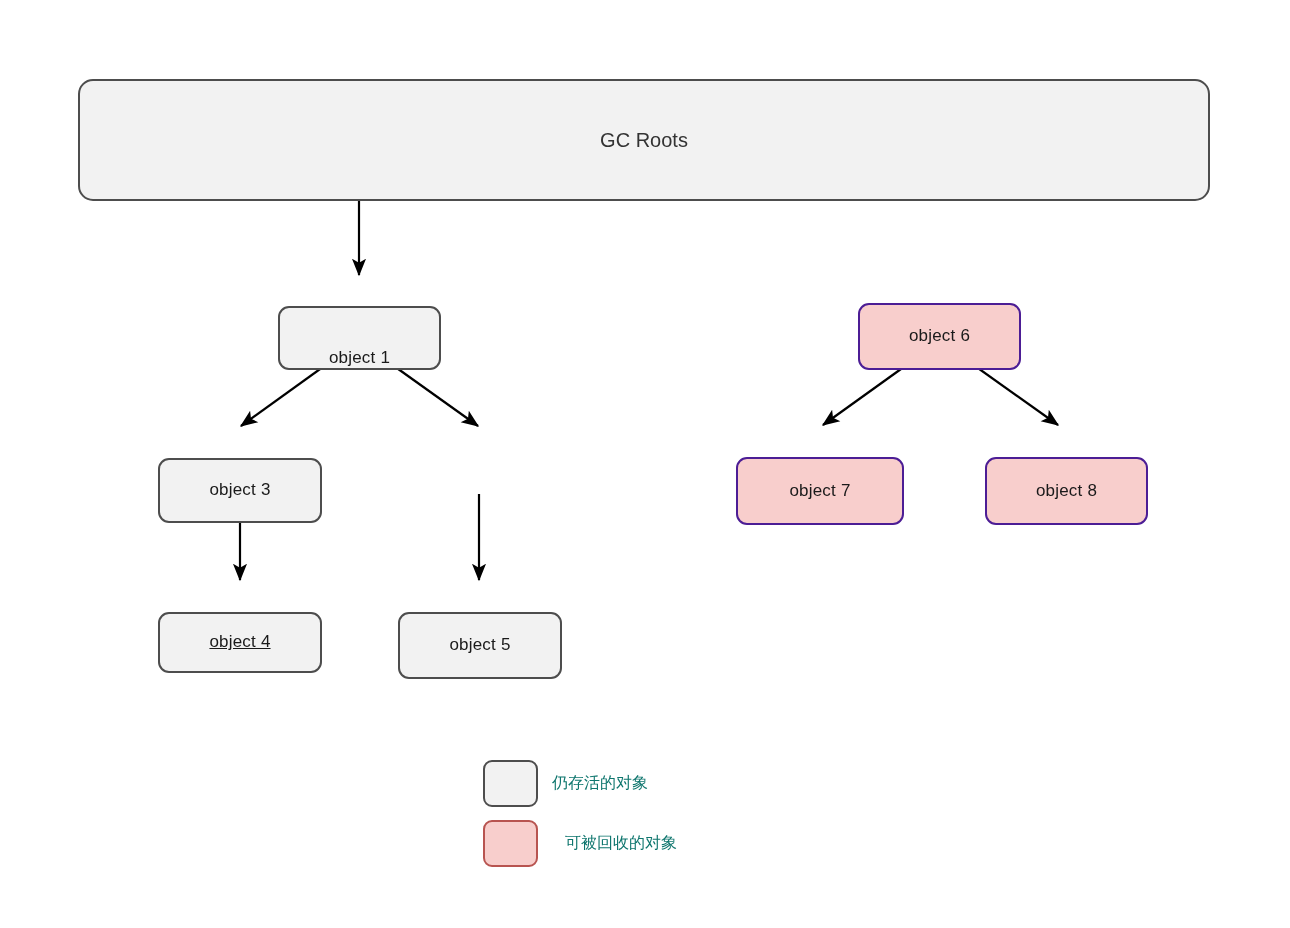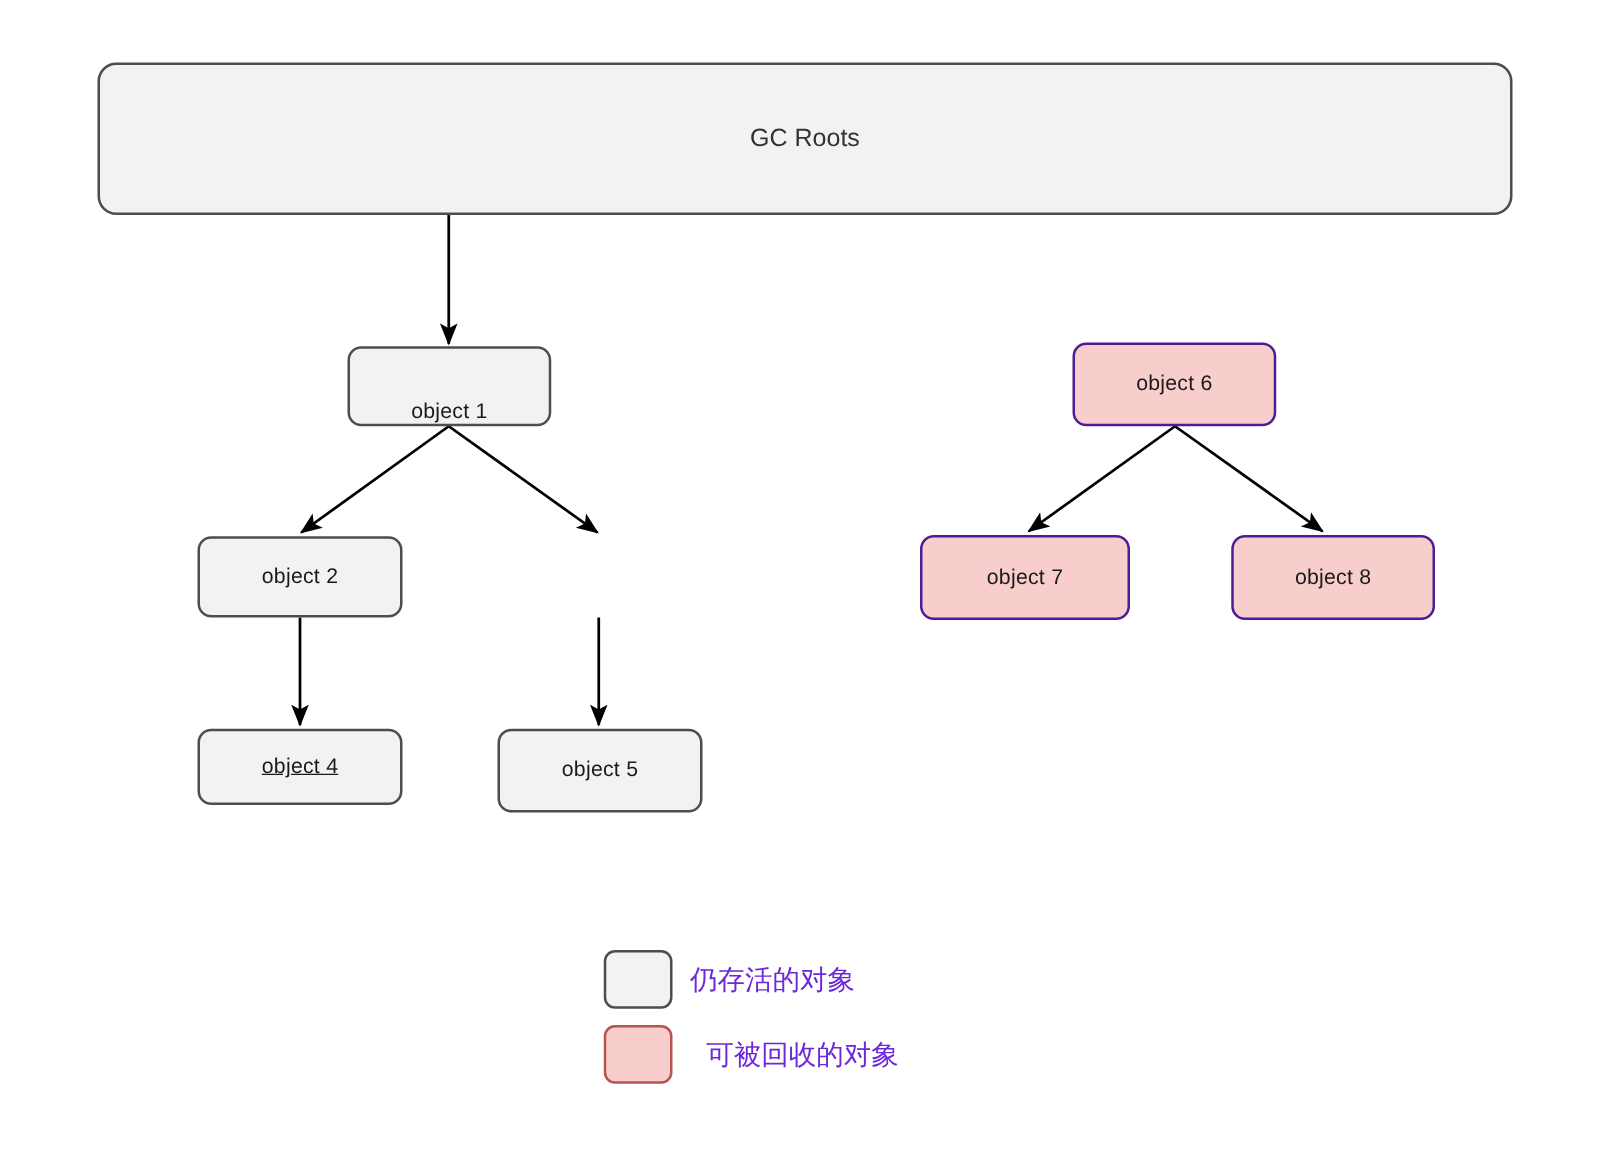--- a/index.html
+++ b/index.html
@@ -31,20 +31,21 @@
   }
   .node {
     position: absolute;
     box-sizing: border-box;
     display: flex;
     align-items: center;
     justify-content: center;
     border-radius: 11px;
     text-align: center;
     line-height: 1.2;
+    margin-top: 29px;
   }
   .node-alive {
     background: #f2f2f2;
     border: 2px solid #4d4d4d;
     color: #1a1a1a;
   }
   .node-garbage {
     background: #f8cecc;
     border: 2px solid #4c1d95;
     color: #1a1a1a;
@@ -76,22 +77,22 @@
   }
   .swatch-alive {
     background: #f2f2f2;
     border: 2px solid #4d4d4d;
   }
   .swatch-garbage {
     background: #f8cecc;
     border: 2px solid #b85450;
   }
   .legend-text {
-    font-size: 22px;
-    color: #6d28d9;
+    font-size: 16px;
+    color: #0f766e;
     white-space: nowrap;
   }
   .legend-text-alive { margin-left: 14px; }
   .legend-text-garbage { margin-left: 27px; }
 </style>
 </head>
 <body>
 
 <div id="canvas">
 
@@ -119,21 +120,21 @@
 
   <div class="node node-alive node-root" style="left:78px; top:50px; width:1132px; height:122px;">
     <span>GC Roots</span>
   </div>
 
   <div class="node node-alive" style="left:278px; top:277px; width:163px; height:64px;align-items:flex-end;">
     <span class="node-label">object 1</span>
   </div>
 
   <div class="node node-alive" style="left:158px; top:429px; width:164px; height:65px;">
-    <span class="node-label">object 2</span>
+    <span class="node-label">object 3</span>
   </div>
 
 
   <div class="node node-alive" style="left:158px; top:583px; width:164px; height:61px;text-decoration:underline;">
     <span class="node-label">object 4</span>
   </div>
 
   <div class="node node-alive" style="left:398px; top:583px; width:164px; height:67px;text-align:center;">
     <span class="node-label">object 5</span>
   </div>

